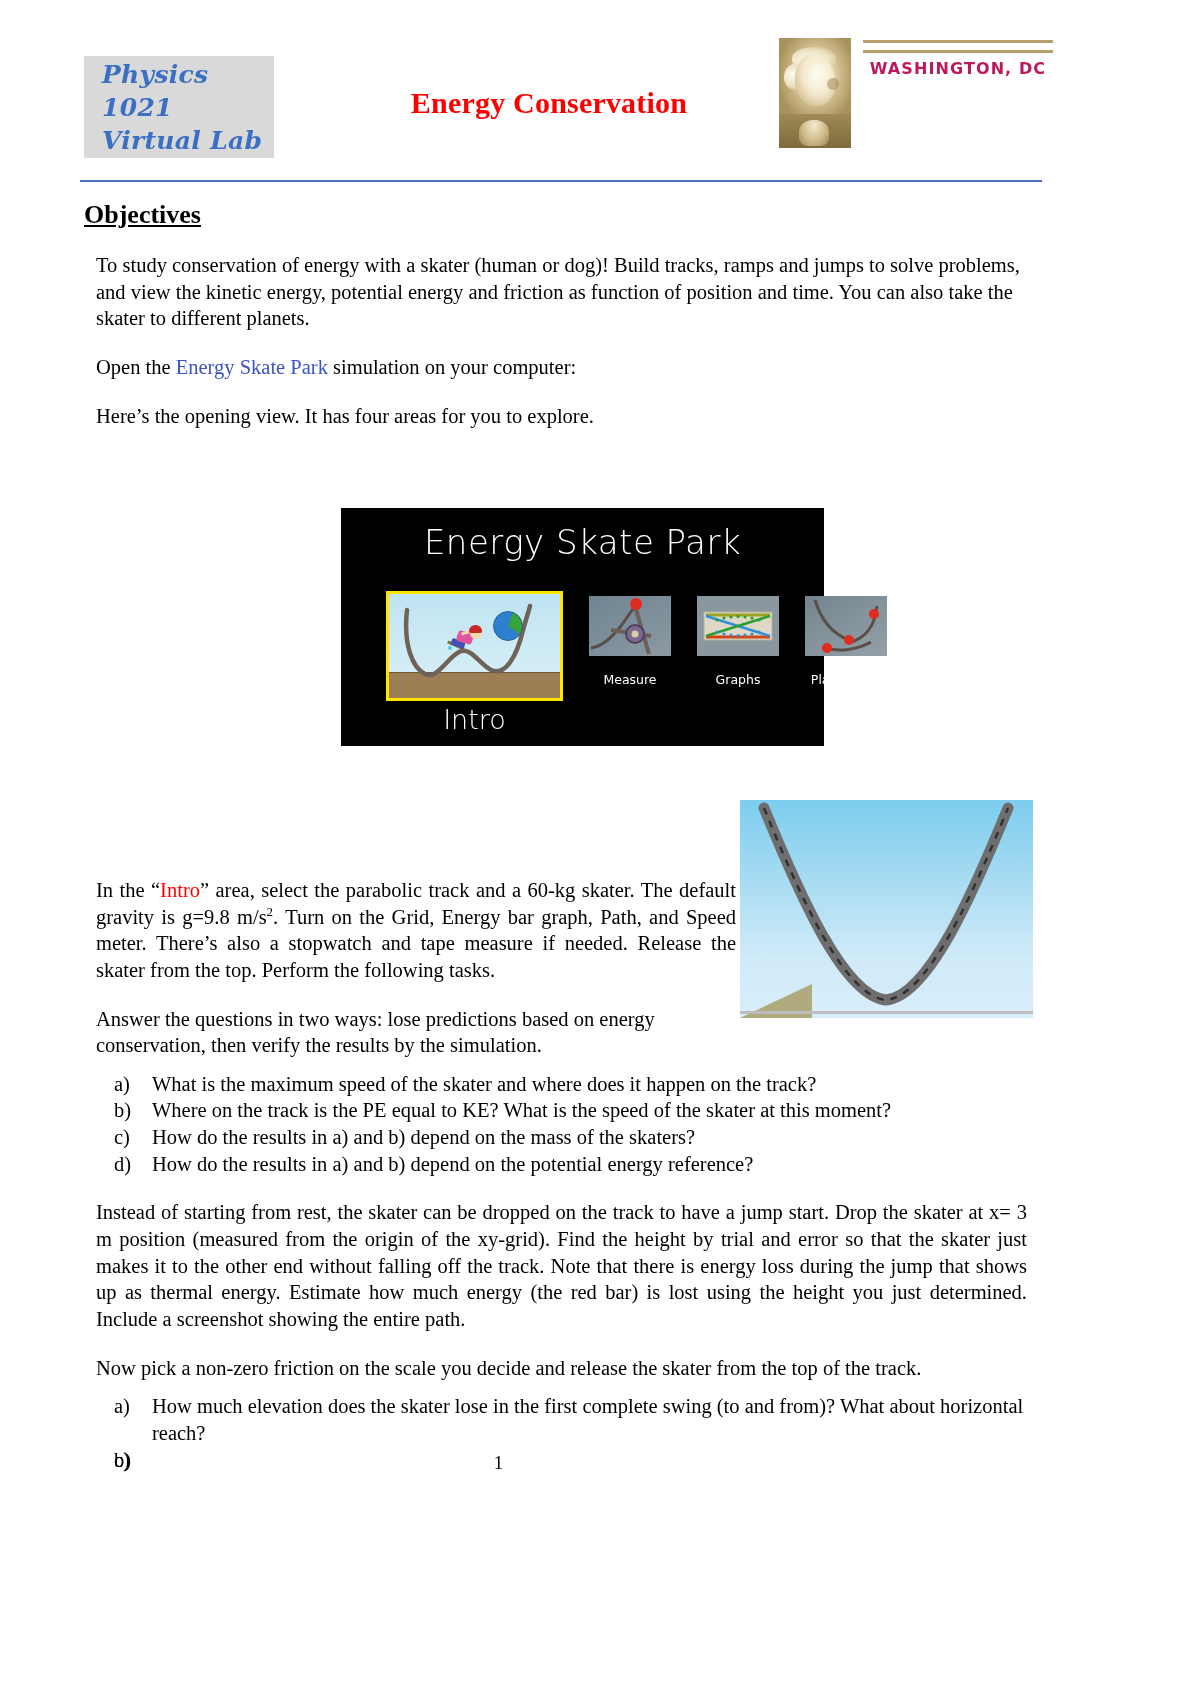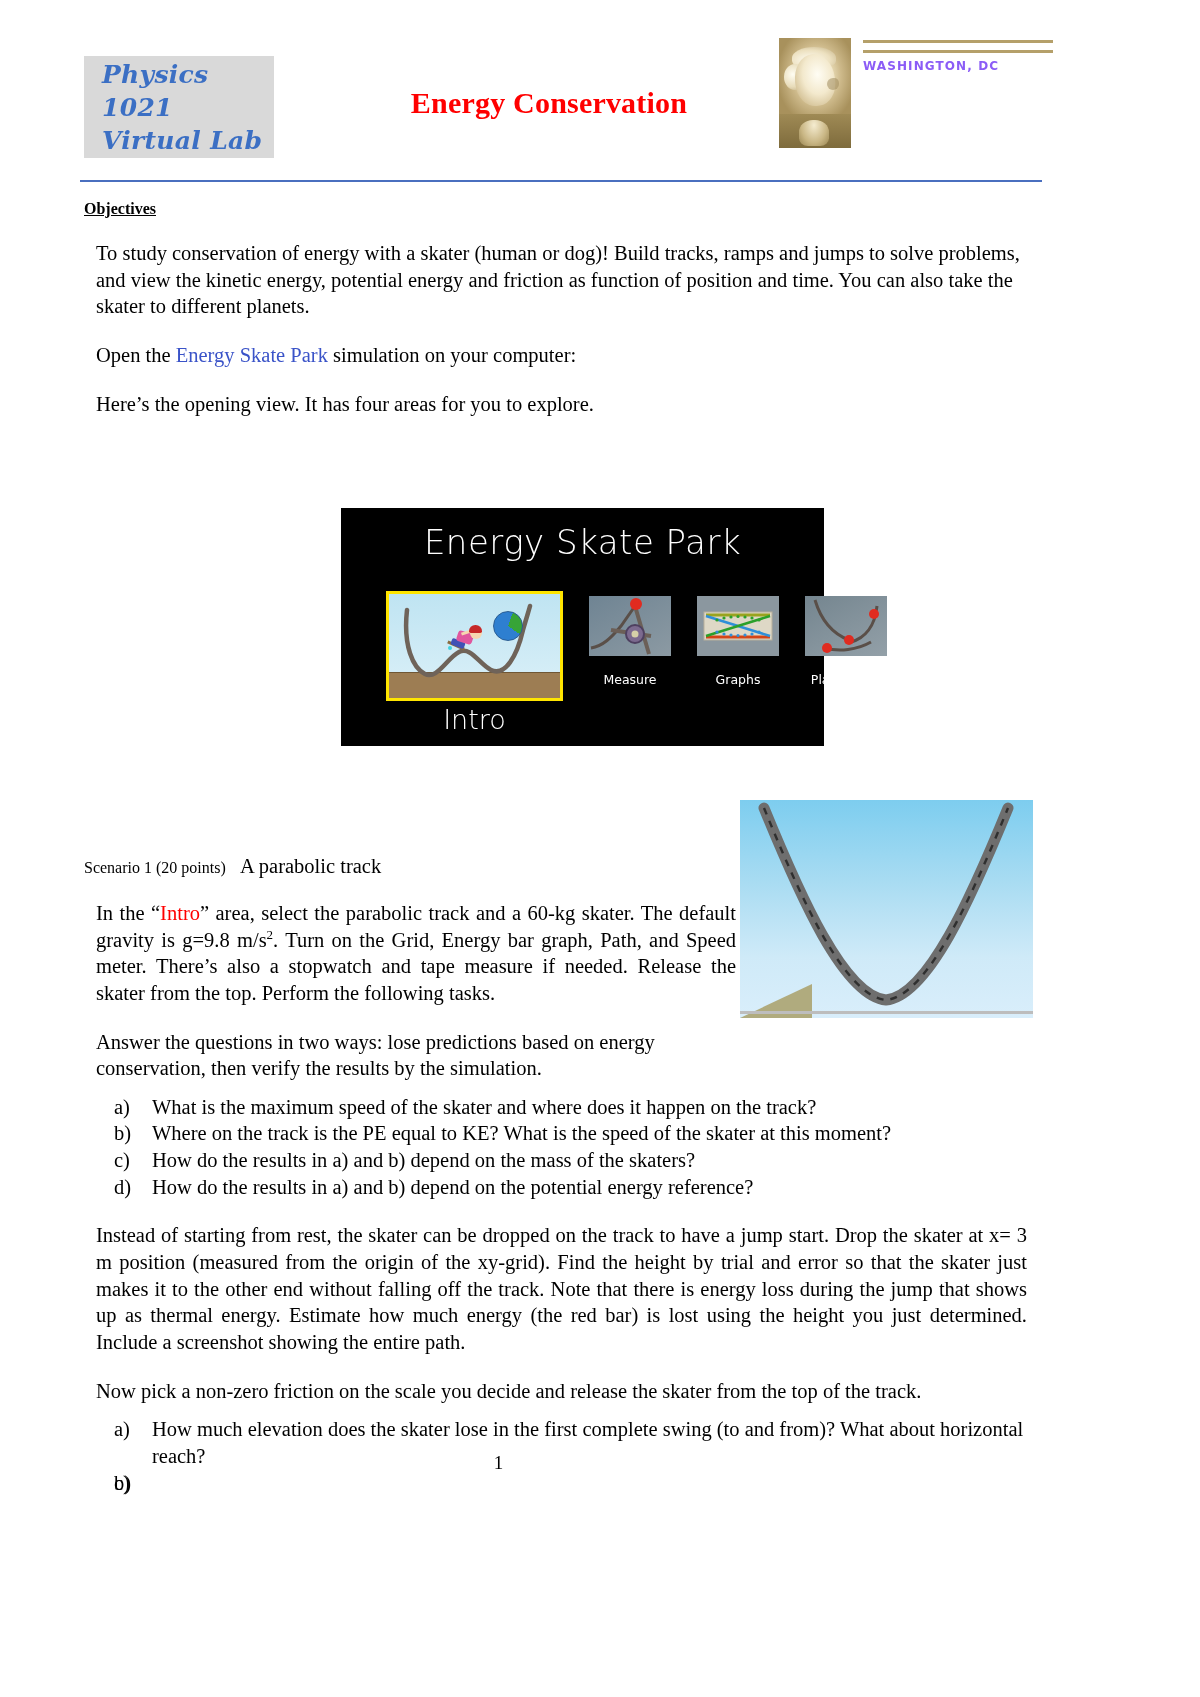--- a/index.html
+++ b/index.html
@@ -148,42 +148,43 @@
     font-family: "DejaVu Sans", "Liberation Sans", sans-serif;
     font-weight: bold;
     font-size: 19.5px;
     line-height: 1.16;
     color: #1f4e79;
     letter-spacing: 0.6px;
   }
   .gw-city {
     font-family: "DejaVu Sans", "Liberation Sans", sans-serif;
     font-weight: bold;
-    font-size: 12px;
-    color: #8b5cf6;
+    font-size: 16px;
+    color: #be185d;
     letter-spacing: 1.1px;
+    text-align: center;
   }
   .header-rule {
     position: absolute;
     left: 80px;
     top: 180px;
     width: 962px;
     height: 2px;
     background: #4a6fbf;
   }
 
   
   .content {
     position: absolute;
     left: 84px;
     top: 200px;
     width: 955px;
   }
   h2.section-head {
-    font-size: 16px;
+    font-size: 26px;
     font-weight: bold;
     text-decoration: underline;
     margin: 0 0 0 0;
     padding: 0;
     display: inline-block;
   }
   p {
     font-size: 20.5px;
     line-height: 1.30;
     margin: 12px;
@@ -479,23 +480,20 @@
     <div class="track-ground"></div>
     <div class="track-groundline"></div>
     <svg width="293" height="218" viewBox="0 0 293 218" style="position:absolute;left:0;top:0;">
       <path d="M24 8 C 60 96, 104 196, 146 200 C 188 196, 232 96, 268 8" fill="none" stroke="#6e6e6e" stroke-width="11" stroke-linecap="round"></path>
       <path d="M24 8 C 60 96, 104 196, 146 200 C 188 196, 232 96, 268 8" fill="none" stroke="#2f2f2f" stroke-width="2.4" stroke-dasharray="7 7" stroke-linecap="butt"></path>
     </svg>
   </div>
 
   <div style="position:absolute; left:84px; top:855px; width:955px;">
 
-    <div>
-      <span class="section-head">Scenario 1 (20 points)</span><span style="font-size:20.5px;">&nbsp;&nbsp; </span><span style="font-size:20.5px;">A parabolic track</span>
-    </div>
 
     <p class="para justify" style="width:640px;"><span>In the “</span><span class="red">Intro</span><span>” area, select the parabolic track and a 60-kg skater. The default gravity is g=9.8 m/s</span><sup style="font-size:13px;">2</sup><span>. Turn on the Grid, Energy bar graph, Path, and Speed meter. There’s also a stopwatch and tape measure if needed. Release the skater from the top. Perform the following tasks.</span></p>
 
     <p class="para" style="width:640px;">Answer the questions in two ways: lose predictions based on energy conservation, then verify the results by the simulation.</p>
 
     <ol class="alpha" style="margin-top:2px;">
       <li><span class="mark">a)</span><span>What is the maximum speed of the skater and where does it happen on the track?</span></li>
       <li><span class="mark">b)</span><span>Where on the track is the PE equal to KE? What is the speed of the skater at this moment?</span></li>
       <li><span class="mark">c)</span><span>How do the results in a) and b) depend on the mass of the skaters?</span></li>
       <li><span class="mark">d)</span><span>How do the results in a) and b) depend on the potential energy reference?</span></li>

